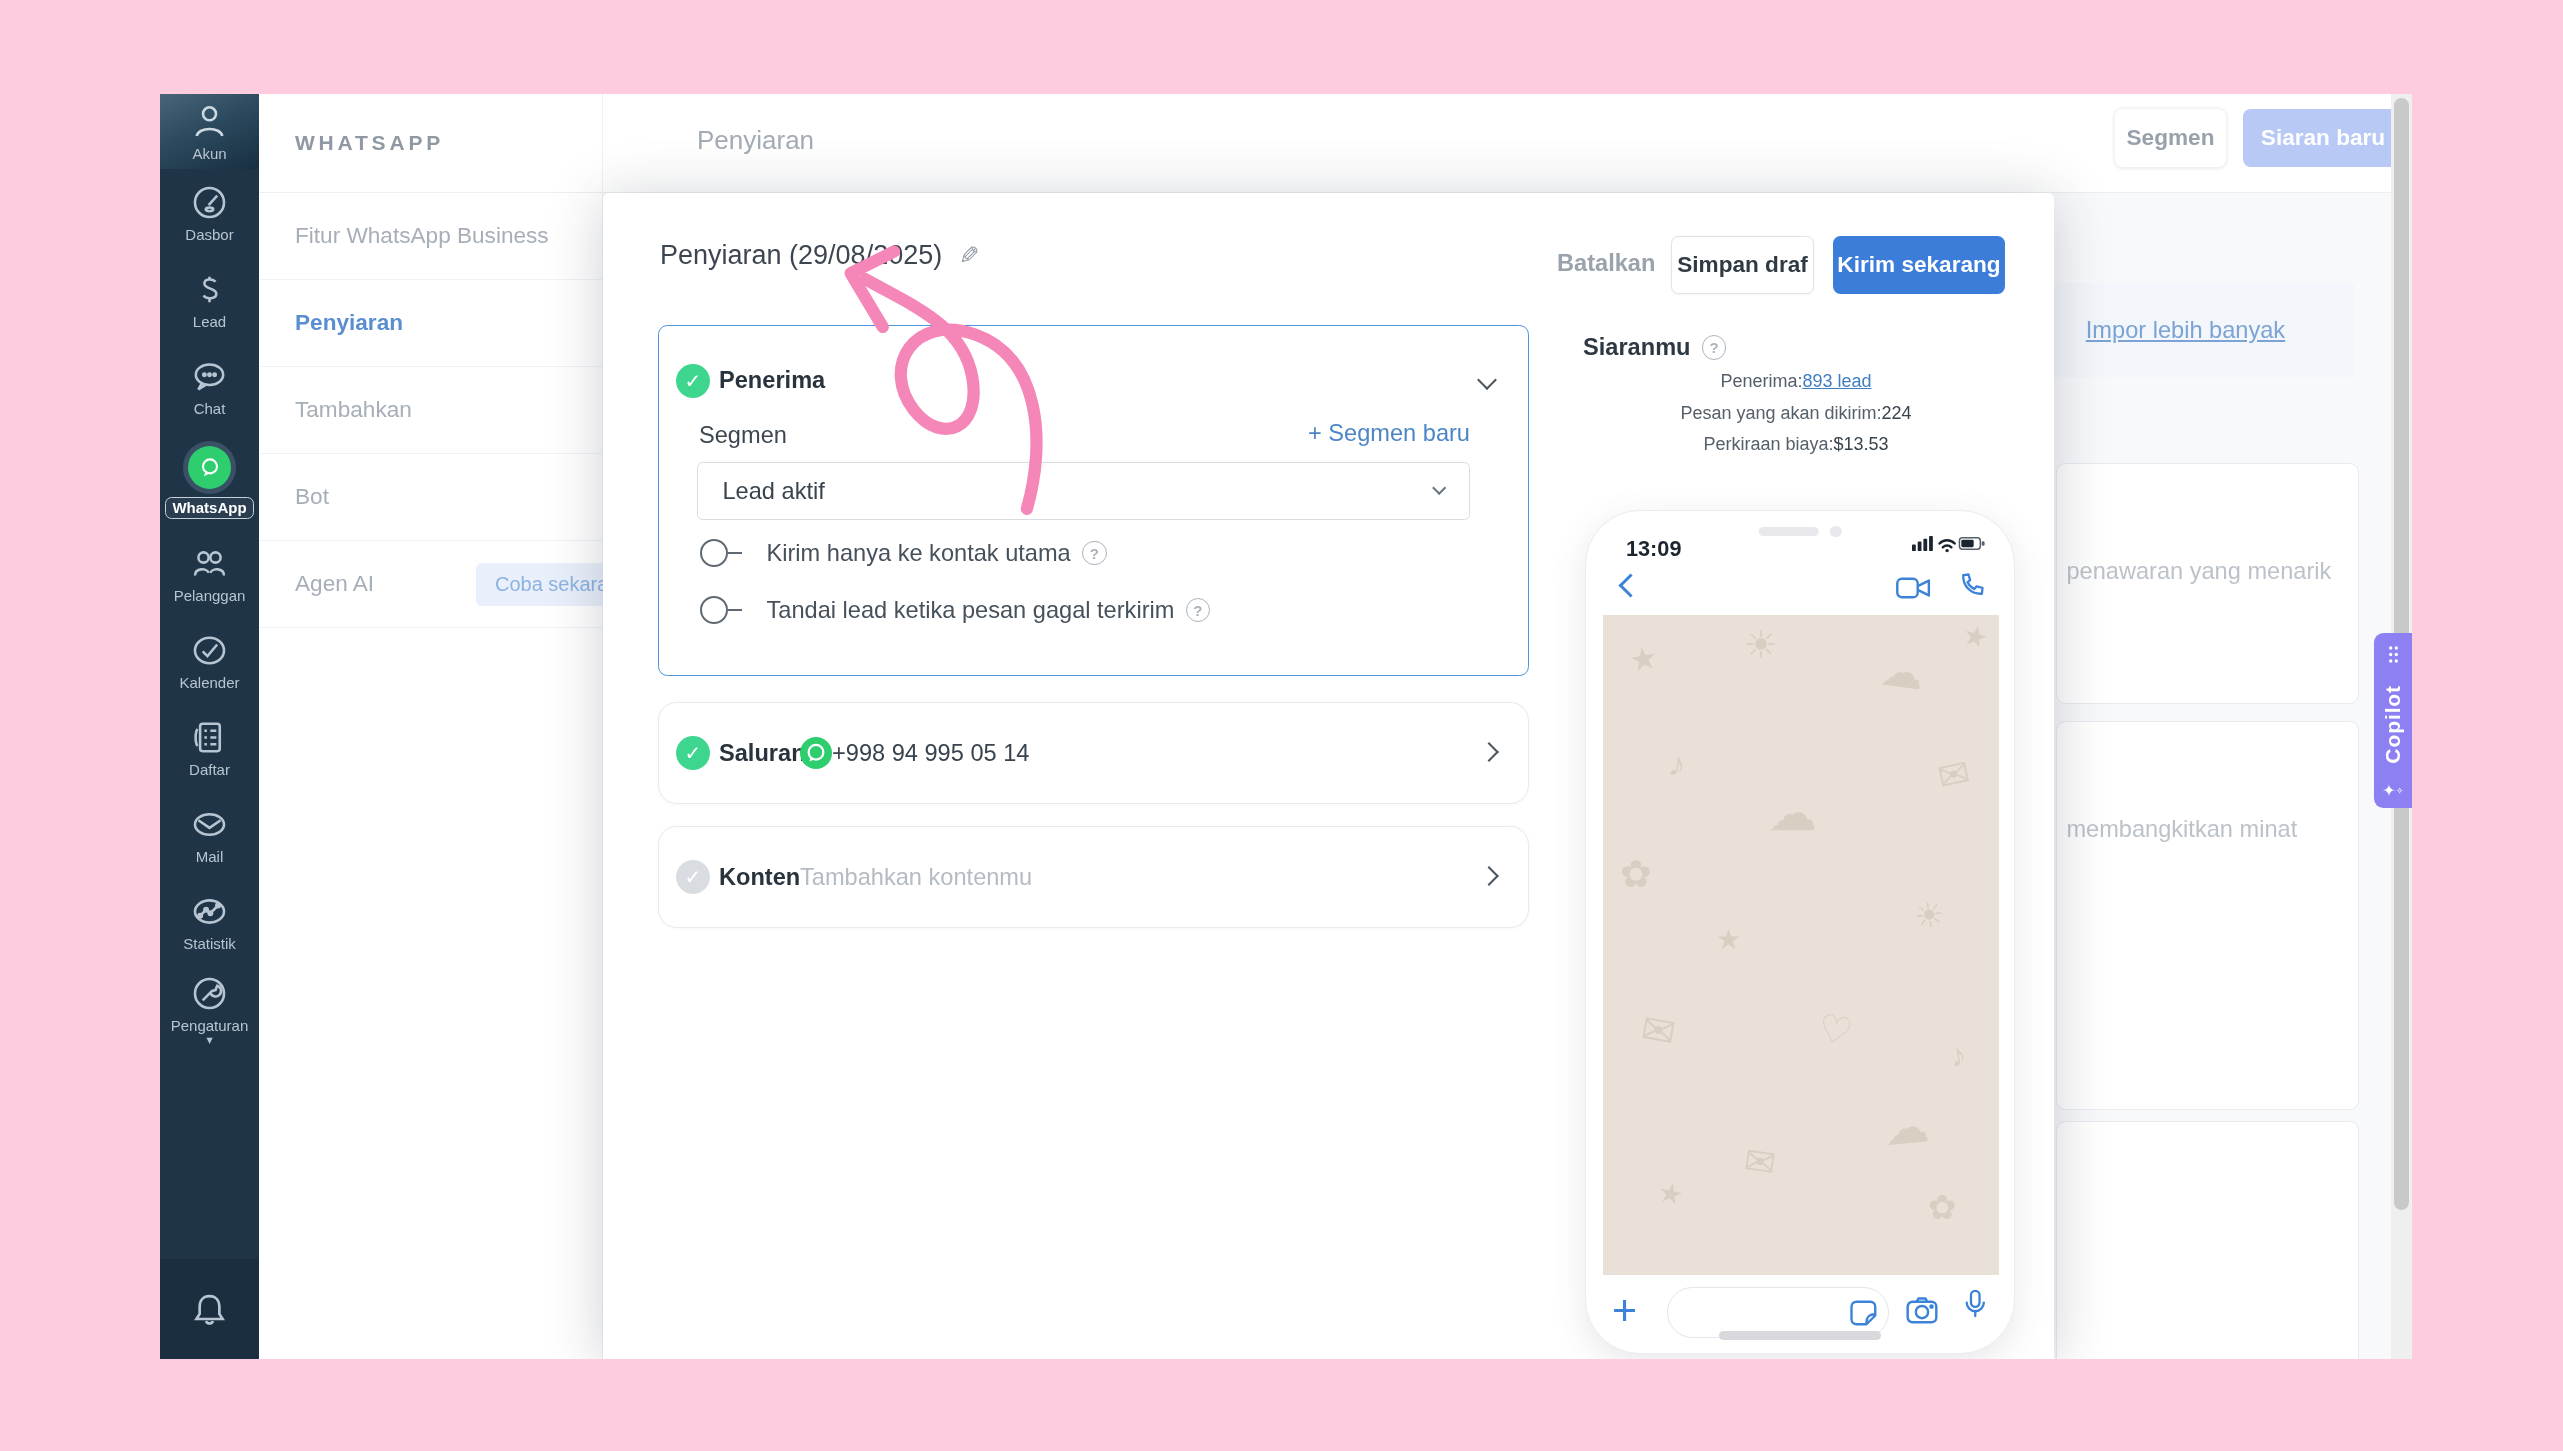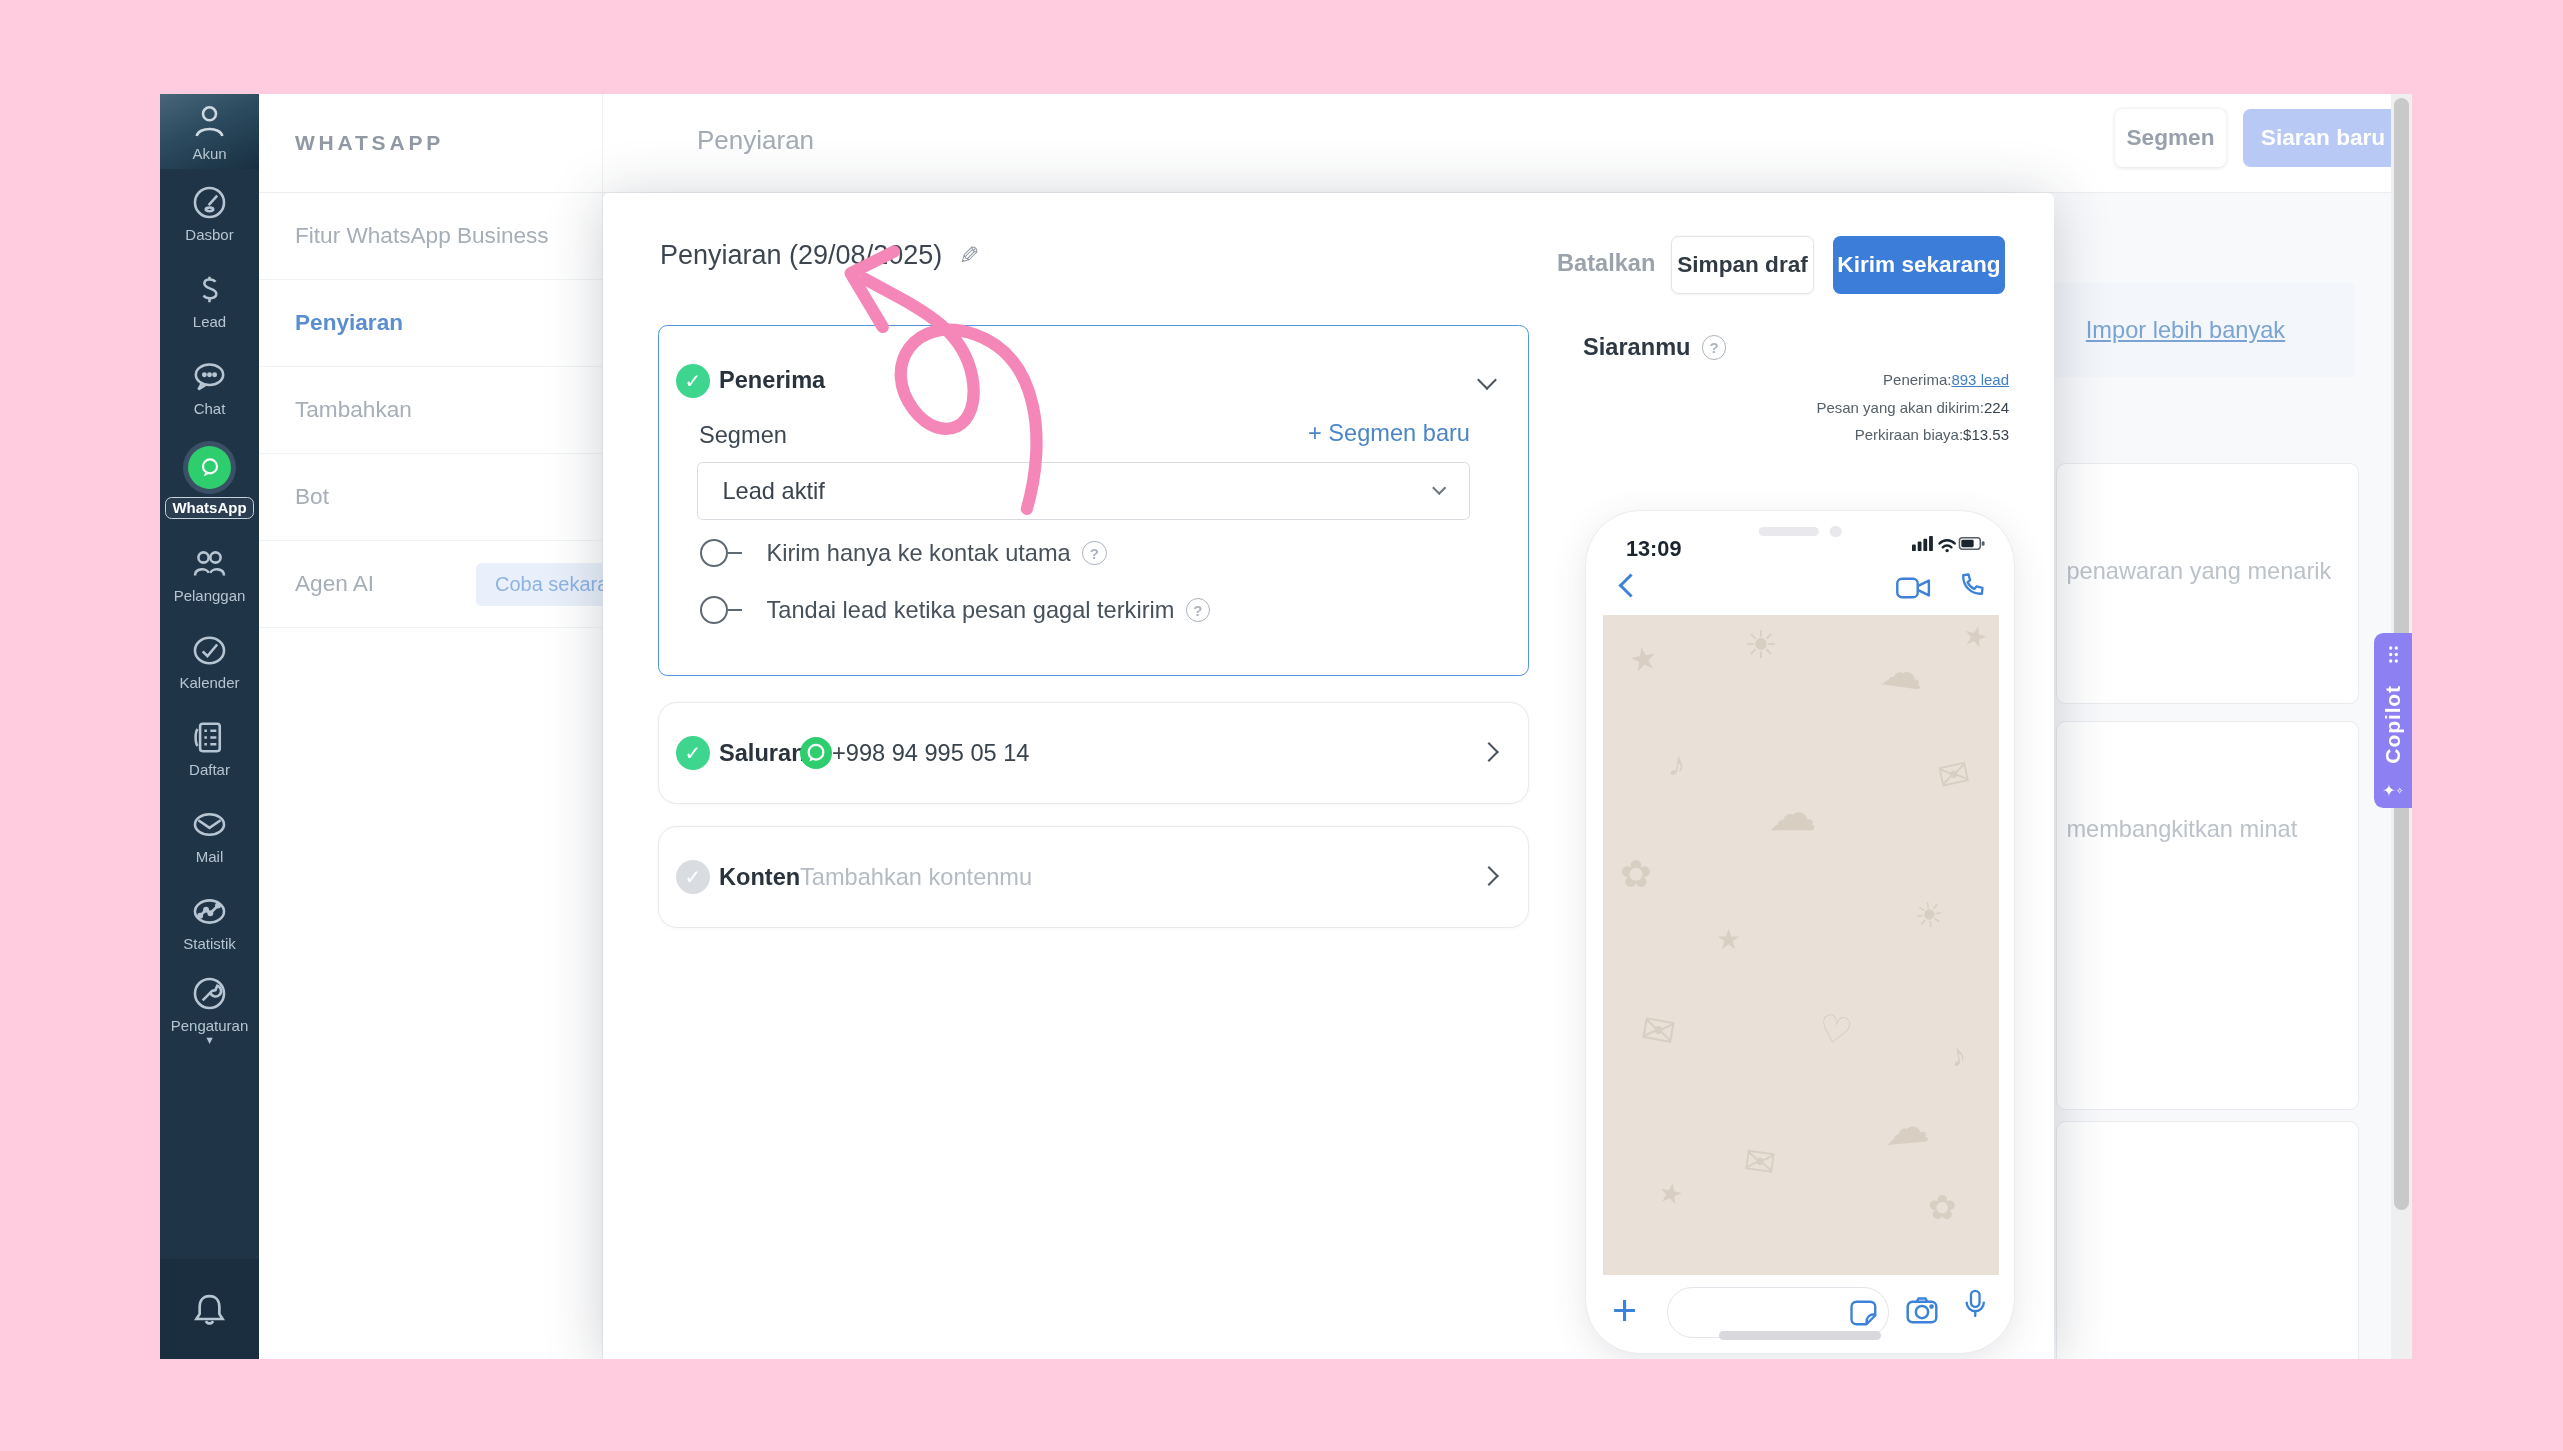--- a/index.html
+++ b/index.html
@@ -84,21 +84,21 @@
   .help::after{content:"?"}
   .rc-title{position:absolute;left:60px;top:37px;font-size:23.6px;font-weight:bold;color:#29333d}
   .rc-value{position:absolute;left:141px;top:0;height:100%;display:flex;align-items:center;font-size:23.6px;color:#39434d}
   .konten .rc-value{color:#b4bbc3}
   .rc-chev{position:absolute;right:32px;top:42px;cursor:pointer}
 
   
   .summary{position:absolute;left:980px;top:141px;width:426px}
   .sum-title{display:flex;align-items:center;gap:11.3px;font-size:23.6px;font-weight:bold;color:#2e3843}
   .sum-title .help{margin-left:0}
-  .sum-row{display:flex;justify-content:flex-end;margin-top:10.4px;font-size:15px}
+  .sum-row{display:flex;justify-content:center;margin-top:10.4px;font-size:18px}
   .sum-label{color:#56606a}
   .sum-val{color:#39434d}
   .sum-val.link{color:#3f7fc1;text-decoration:underline;cursor:pointer}
 
   
   .phone{position:absolute;left:982px;top:317px;width:430px;height:844px;background:#fff;border-radius:55px;border:0.9px solid #ececf1;box-shadow:0 9.4px 34px rgba(80,80,100,.13)}
   .ph-time{position:absolute;left:40px;top:24.5px;font-size:21.7px;font-weight:bold;color:#1b2530}
   .ph-sticons{position:absolute;right:28px;top:22.6px}
   .ph-notch{position:absolute;left:50%;transform:translateX(-50%);top:15px;display:flex;align-items:center;gap:11.3px}
   .notch-dash{width:60px;height:8.5px;border-radius:4.7px;background:#e9e9ed}

